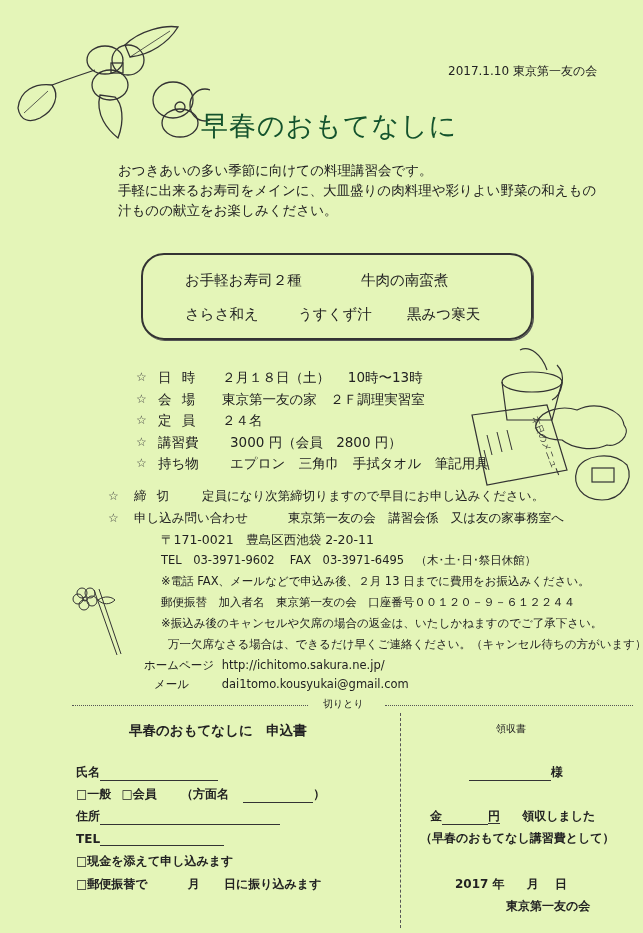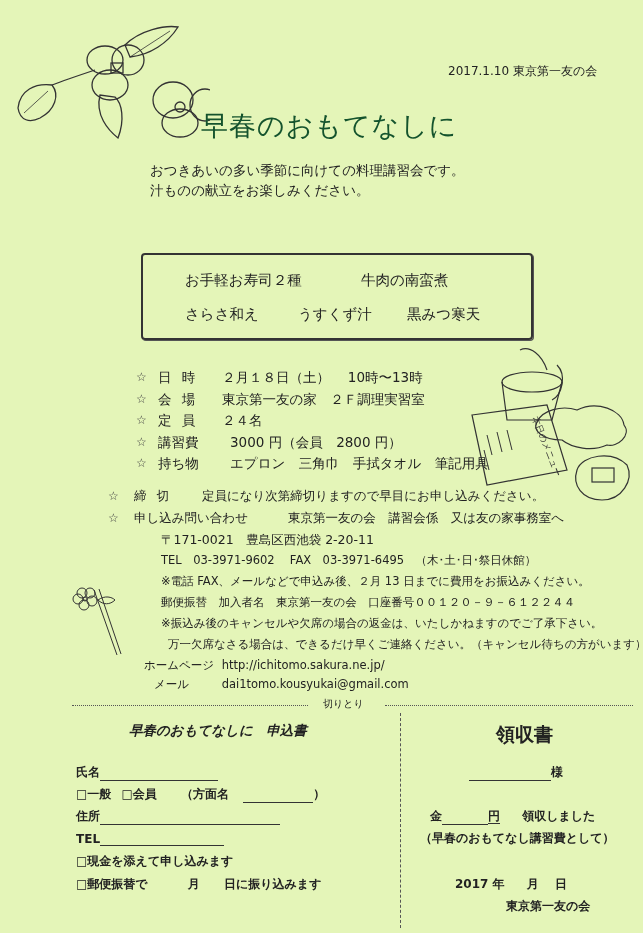--- a/index.html
+++ b/index.html
@@ -7,43 +7,43 @@
     width:643px; height:933px; overflow:hidden;
     background:#e4f5b8;
     font-family:"DejaVu Sans", sans-serif;
     color:#222;
     position:relative;
   }
   .abs { position:absolute; }
   .date-line { left:448px; top:63px; font-size:12px; white-space:nowrap; }
   .title { left:201px; top:108px; font-size:27px; letter-spacing:1px; white-space:nowrap; color:#14532d; }
   .intro { left:118px; top:160px; font-size:13.5px; line-height:20px; }
-  .intro div { white-space:nowrap;margin-left:32px; }
+  .intro div { white-space:nowrap; }
   .menu-box {
     left:141px; top:253px; width:388px; height:83px;
-    border:2px solid #333; border-radius:4px;
+    border:2px solid #333; border-radius:23px;
     box-shadow: 1px 1px 0 #555;
   }
   .menu-row { position:absolute; font-size:14.5px; white-space:nowrap; }
   .info { left:136px; top:367px; font-size:13.5px; line-height:21.5px; }
   .info .row { display:flex; white-space:nowrap; }
   .star { width:22px; color:#444; font-size:12px; }
   .lbl { width:64px; letter-spacing:3px; }
   .contact { left:108px; top:485px; font-size:12.5px; line-height:21px; }
   .contact .row { white-space:nowrap; }
   .indent { padding-left:53px; }
   .small { font-size:11.5px; }
   .cut-line { left:72px; top:705px; width:236px; border-top:1px dotted #555; }
   .cut-line2 { left:385px; top:705px; width:248px; border-top:1px dotted #555; }
   .cut-label { left:323px; top:697px; font-size:10px; }
   .vdash { left:400px; top:713px; height:215px; border-left:1px dashed #555; }
   .form { font-weight:bold; font-size:12px; }
-  .form-title { left:129px; top:722px; font-size:13.5px; font-weight:bold; white-space:nowrap;font-style:italic; }
+  .form-title { left:129px; top:722px; font-size:13.5px; font-weight:bold; white-space:nowrap; }
   .ul { display:inline-block; border-bottom:1px solid #333; vertical-align:bottom; }
-  .receipt-title { left:496px; top:722px; font-size:19px; font-weight:bold; }
+  .receipt-title { left:496px; top:722px; font-size:10px; font-weight:normal; }
   svg { position:absolute; }
 </style>
 </head>
 <body>
 
 <svg style="left:10px;top:15px" width="200" height="135" viewBox="0 0 200 135">
   <g fill="none" stroke="#333" stroke-width="1.3">
     <path d="M8,93 C10,75 25,68 42,70 C50,80 45,95 30,103 C20,108 10,106 8,93 Z"></path>
     <path d="M14,98 L38,76" stroke-width="0.8"></path>
     <path d="M42,70 C55,65 70,60 85,55"></path>
@@ -87,20 +87,21 @@
     <path d="M28,15 C35,10 42,12 45,15 C40,20 33,20 28,15 Z"></path>
     <path d="M24,5 L47,70 M29,4 L51,69"></path>
   </g>
 </svg>
 
 <div class="abs date-line">2017.1.10  東京第一友の会</div>
 <div class="abs title">早春のおもてなしに</div>
 
 <div class="abs intro">
   <div>おつきあいの多い季節に向けての料理講習会です。</div>
+  <div>手軽に出来るお寿司をメインに、大皿盛りの肉料理や彩りよい野菜の和えもの</div>
   <div>汁ものの献立をお楽しみください。</div>
 </div>
 
 <div class="abs menu-box">
   <span class="menu-row" style="left:42px;top:16px">お手軽お寿司２種</span>
   <span class="menu-row" style="left:218px;top:16px">牛肉の南蛮煮</span>
   <span class="menu-row" style="left:42px;top:50px">さらさ和え</span>
   <span class="menu-row" style="left:155px;top:50px">うすくず汁</span>
   <span class="menu-row" style="left:264px;top:50px">黒みつ寒天</span>
 </div>

